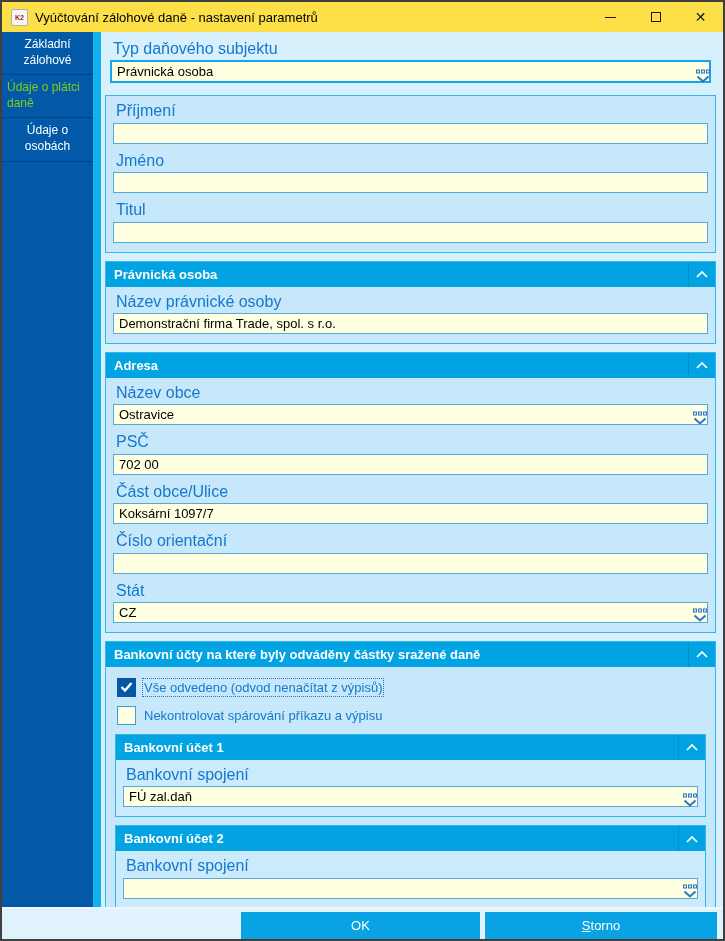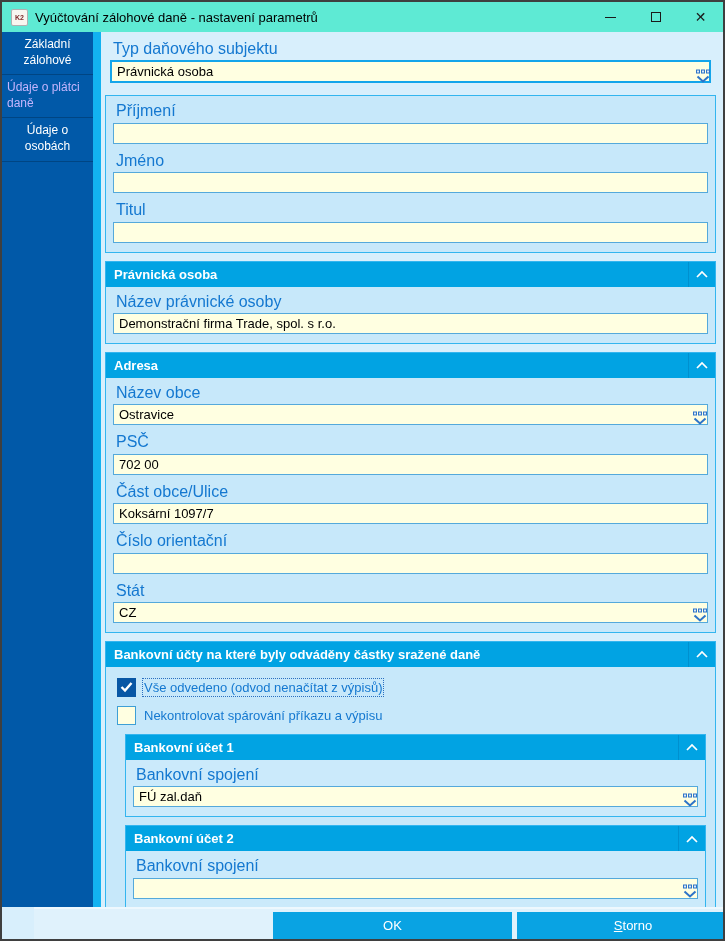--- a/index.html
+++ b/index.html
@@ -9,21 +9,21 @@
   .window {
     position: relative;
     width: 725px; height: 941px;
     background: #D8EFFC;
     border: 2px solid #3f3f3f;
     overflow: hidden;
   }
 
   
   .titlebar {
-    height: 30px; background: #5eead4;
+    height: 30px; background: #fde047;
     display: flex; align-items: center;
   }
   .titlebar .appicon {
     width: 17px; height: 17px; margin: 0 7px 0 9px;
     background: #f7f6f0; border: 1px solid #b0b0b0;
     display: flex; align-items: center; justify-content: center;
     font-size: 7px; font-weight: bold; color: #7b2a2a;
     border-radius: 2px;
   }
   .titlebar .title { font-size: 13px; color: #000; flex: 1; white-space: nowrap; }
@@ -39,21 +39,21 @@
   
   .main { display: flex; height: 875px; }
 
   .sidebar { width: 91px; background: #0159A8; }
   .tab {
     color: #ffffff; font-size: 12px; line-height: 1.3;
     padding: 5px 3px 6px 3px; text-align: center;
     border-bottom: 1px solid rgba(0,0,0,0.22);
     cursor: default;
   }
-  .tab.active { color: #c4b5fd; text-align: left; padding-left: 5px; }
+  .tab.active { color: #84cc16; text-align: left; padding-left: 5px; }
 
   .accent-strip { width: 8px; background: #12B2F1; }
 
   .content {
     flex: 1; padding: 4px 7px 0 4px; overflow: hidden;
     background: #D8EFFC;
   }
 
   
   .fld { padding: 2px 5px 4px 5px; }
@@ -90,38 +90,37 @@
   }
   .sec-head .sec-title { flex: 1; padding-left: 8px; white-space: nowrap; overflow: hidden; }
   .collapse-btn {
     width: 27px; height: 25px; border-left: 1px solid #0090CF;
     display: flex; align-items: center; justify-content: center;
     background: transparent; border-top: none; border-right: none; border-bottom: none;
     cursor: default;
   }
   .sec-body { padding: 2px 2px 5px 2px; }
 
-  .subsection { margin: 7px 7px 8px 17px; border: 1px solid #33B5EF; background: #CBEAFB; }
+  .subsection { margin: 7px 7px 8px 7px; border: 1px solid #33B5EF; background: #CBEAFB; }
 
   
   .chk-row { display: flex; align-items: center; margin: 9px 7px 9px 9px; }
   .chk-box {
     width: 19px; height: 19px; flex: 0 0 auto;
     border: 1px solid #3E9FD6; background: #FFFFE1;
     display: flex; align-items: center; justify-content: center;
   }
   .chk-box.checked { background: #0857A5; border-color: #0857A5; }
   .chk-lab { font-size: 13px; color: #1478D0; margin-left: 8px; line-height: 1.2; }
   .chk-lab.focused { outline: 1px dotted #2A6FC0; outline-offset: 1px; }
 
   
   .footer {
     height: 32px; background: #E0F2FC; position: relative;
     border-top: 2px solid #EEF8FE;
-    margin-left: 32px;
   }
   .btn {
     position: absolute; top: 3px; height: 27px;
     background: #09A3E3; color: #ffffff; font-size: 13px;
     border: none; font-family: "Liberation Sans", sans-serif;
     display: flex; align-items: center; justify-content: center;
     cursor: default;
   }
   .btn-ok { left: 239px; width: 239px; }
   .btn-storno { left: 483px; width: 232px; }

